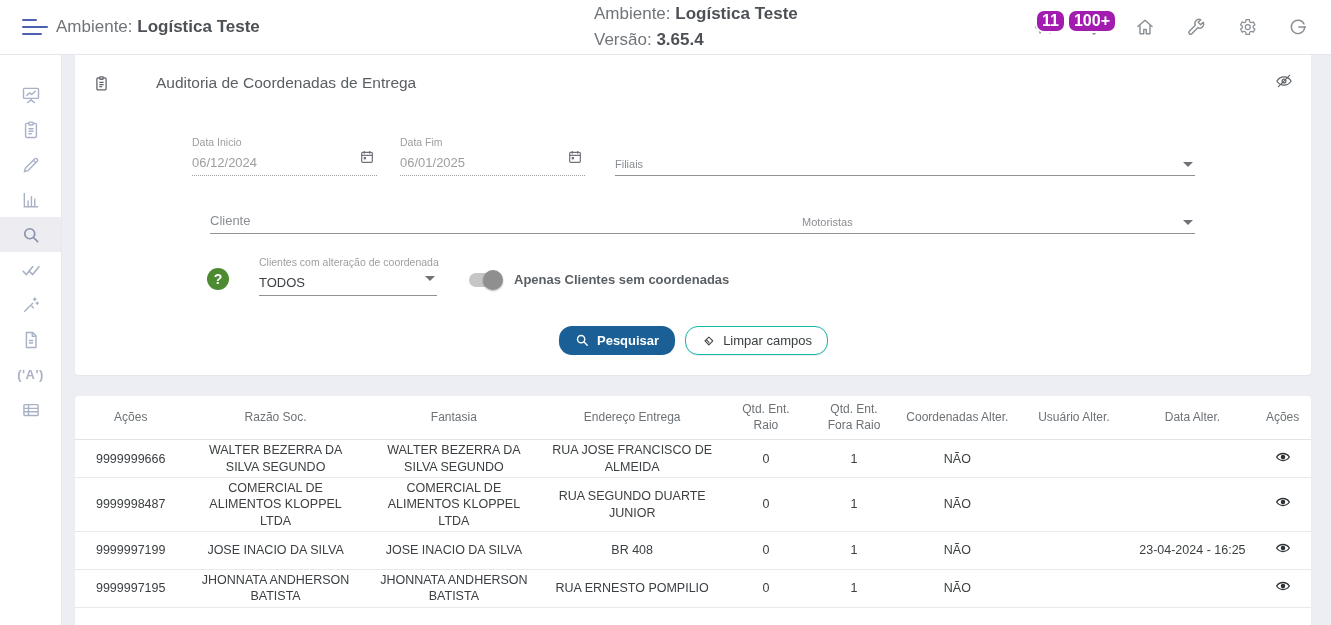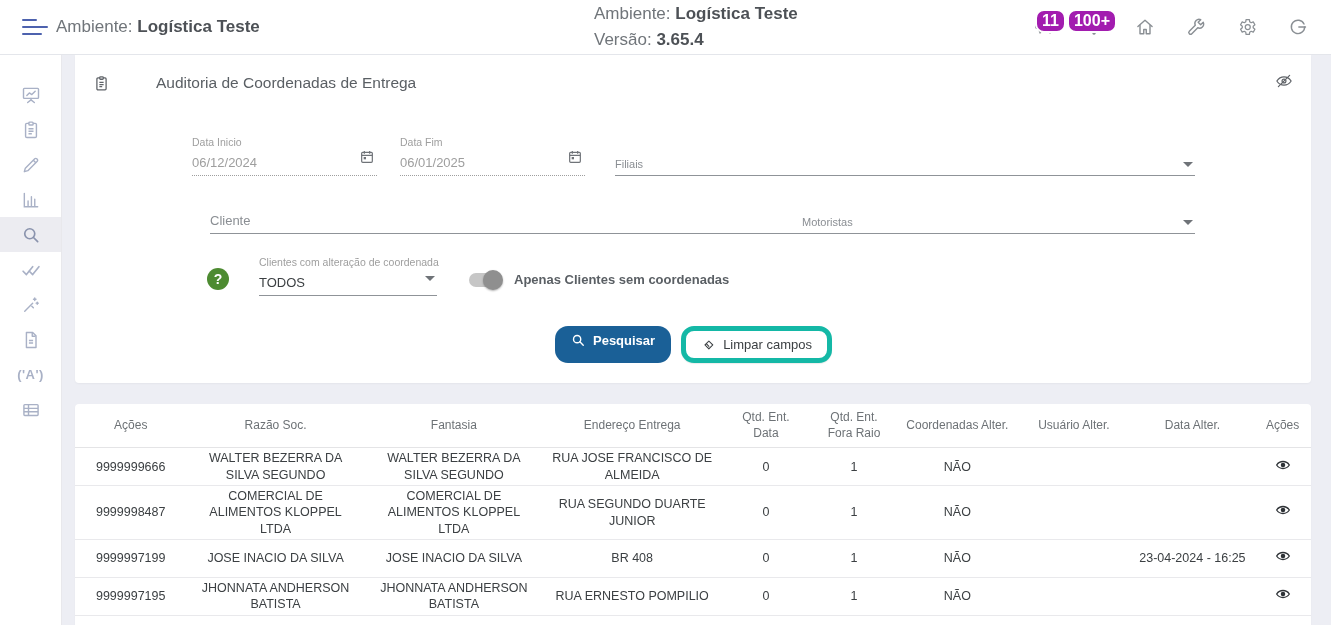--- a/index.html
+++ b/index.html
@@ -88,21 +88,21 @@
   .toggle .knob { position:absolute; top:-3px; left:14px; width:20px; height:20px;
     border-radius:50%; background:#8f8f8f; box-shadow:0 1px 2px rgba(0,0,0,0.3); }
   .toggle-label { font-size:13px; color:#5a5f64; margin-left:12px; }
 
   .btn-row { display:flex; justify-content:center; gap:10px; margin-top:30px; }
   .btn { display:flex; gap:8px; font-size:13px; border-radius:13px;
     padding:6px 15px; cursor:pointer; border:1px solid transparent;
     font-family:"Liberation Sans", sans-serif; }
   .btn svg { width:14px; height:14px; }
   .btn-primary { background:#1a6097; color:#fff; font-weight:bold; }
-  .btn-secondary { background:#fff; color:#3c4043; border:5px solid #14b8a6;
+  .btn-secondary { background:#fff; color:#3c4043; border:1px solid #14b8a6;
     box-shadow:0 1px 1px rgba(0,0,0,0.08); }
 
   
   table { width:100%; border-collapse:collapse; table-layout:fixed; font-size:12.5px; }
   thead th { font-weight:normal; font-size:12px; color:#6d7276; padding:6px 8px; height:40px;
     text-align:center; border-bottom:1px solid #e4e4e6; line-height:1.3; }
   tbody td { height:38px; padding:2px 8px; text-align:center; color:#3c4043;
     border-bottom:1px solid #e9e9ec; line-height:1.3; }
   .eye-btn { color:#2f3337; cursor:pointer; display:inline-flex; }
   .eye-btn svg { width:16px; height:16px; }
@@ -336,21 +336,21 @@
           <col style="width:112px">
         <col style="width:122px">
           <col style="width:56px">
       </colgroup>
       <thead>
         <tr>
           <th>Ações</th>
           <th>Razão Soc.</th>
           <th>Fantasia</th>
           <th>Endereço Entrega</th>
-          <th>Qtd. Ent. Data</th>
+          <th>Qtd. Ent. Raio</th>
           <th>Qtd. Ent. Fora Raio</th>
           <th>Coordenadas Alter.</th>
           <th>Usuário Alter.</th>
           <th>Data Alter.</th>
           <th>Ações</th>
         </tr>
       </thead>
       <tbody>
 
           <tr>

